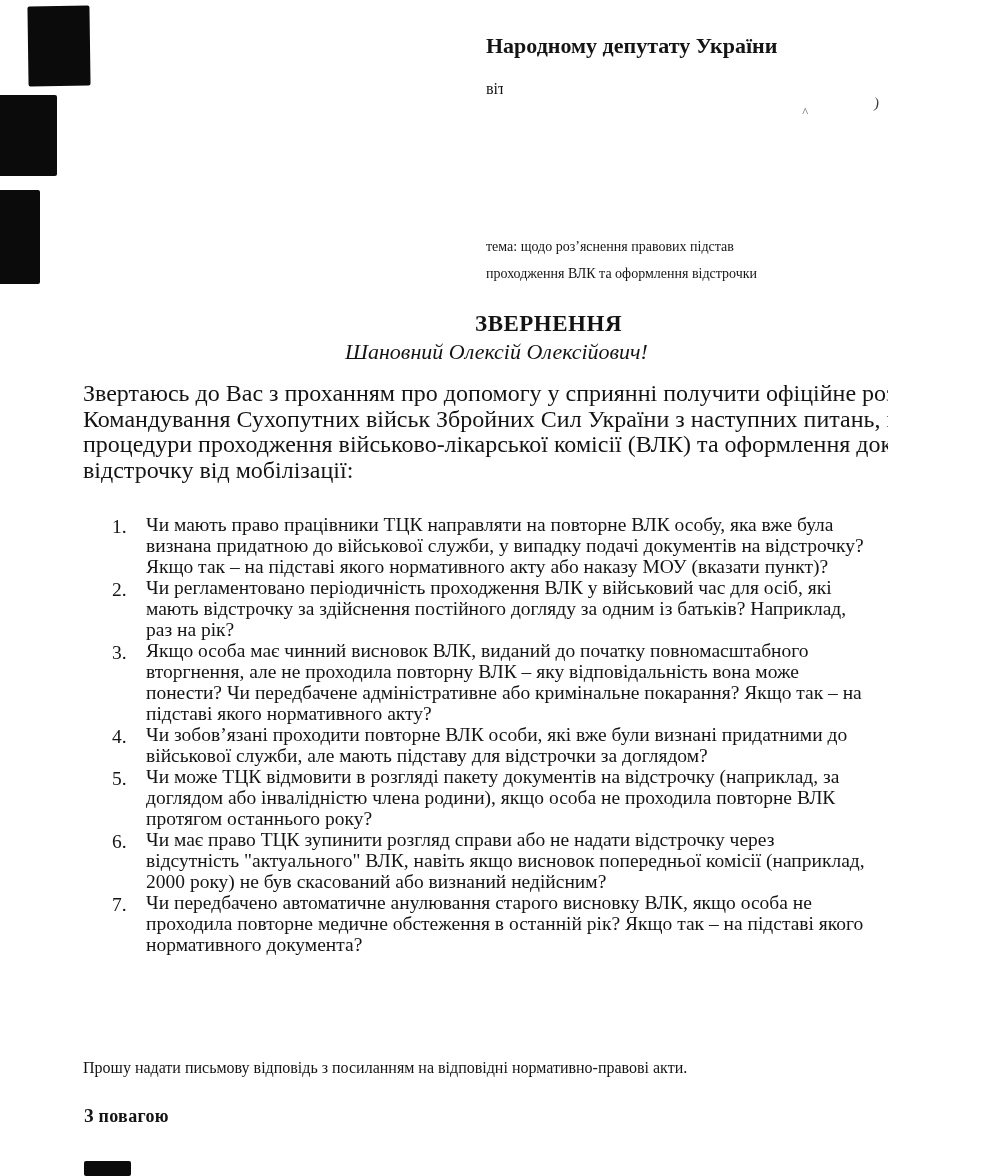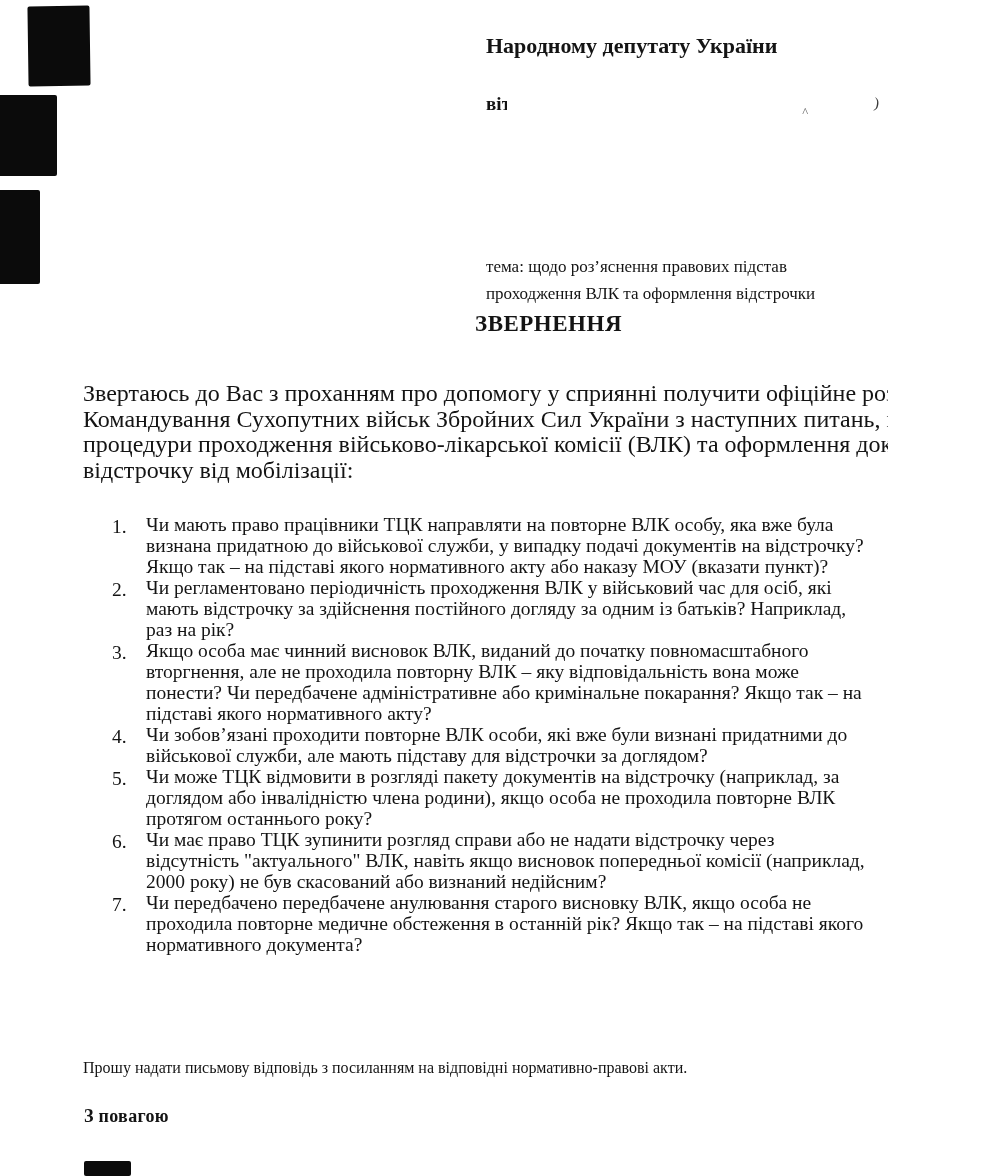--- a/index.html
+++ b/index.html
@@ -14,28 +14,28 @@
   .redaction { position:absolute; background:#0b0b0b; border-radius:2px; }
   .red-a { left:28px; top:6px;    width:62px; height:80px; transform:rotate(-0.8deg); }
   .red-b { left:-4px; top:95px;   width:61px; height:81px; }
   .red-c { left:-4px; top:190px;  width:44px; height:94px; }
   .red-d { left:84px; top:1161px; width:47px; height:15px; }
 
   
   .recipient-l1 { left:486px; top:33px; font-size:22px; font-weight:bold; }
   .recipient-l2 { left:486px; top:62px; height:23px; overflow:hidden;
                   font-size:22px; font-weight:bold; }
-  .recipient-l3 { left:486px; top:93px; font-size:19px; font-weight:bold; }
+  .recipient-l3 { left:486px; top:80px; font-size:16px; font-weight:normal; }
   .cut-letter  { display:inline-block; width:5px; overflow:hidden; vertical-align:top; }
 
   .artifact { position:absolute; color:#666; font-size:14px; white-space:pre; }
   .artifact-caret { left:802px; top:104px; transform:scale(0.9); }
   .artifact-paren { left:874px; top:95px;  color:#3a3a3a; font-size:15px; transform:rotate(8deg); }
 
-  .subject    { left:486px; top:233px; font-size:17px; line-height:27px;margin-top:20px; }
+  .subject    { left:486px; top:233px; font-size:14px; line-height:27px; }
   .doc-title  { left:475px; top:311px; font-size:23px; font-weight:bold; letter-spacing:0.5px;text-align:right; }
   .salutation { left:345px; top:339px; font-size:22px; font-style:italic; }
 
   .intro   { left:83px; top:381px; font-size:24px; line-height:25.6px; }
 
   .questions { position:absolute; left:112px; top:514px; }
   .q-row  { display:flex; }
   .q-num  { width:34px; flex:0 0 34px; font-size:19.5px; line-height:25.3px; }
   .q-text { font-size:19.5px; line-height:21px; white-space:pre; }
 
@@ -54,20 +54,21 @@
 
   <div class="abs recipient-l1">Народному депутату України</div>
   <div class="abs recipient-l3"><span>ві</span><span class="cut-letter">т</span></div>
   <span class="artifact artifact-caret">^</span>
   <span class="artifact artifact-paren">)</span>
 
   <div class="abs subject">тема: щодо роз’яснення правових підстав
 проходження ВЛК та оформлення відстрочки</div>
 
   <div class="abs doc-title">ЗВЕРНЕННЯ</div>
+  <div class="abs salutation">Шановний Олексій Олексійович!</div>
 
   <div class="abs intro">Звертаюсь до Вас з проханням про допомогу у сприянні получити офіційне роз’яснення від
 Командування Сухопутних військ Збройних Сил України з наступних питань, що стосуються
 процедури проходження військово-лікарської комісії (ВЛК) та оформлення документів на
 відстрочку від мобілізації:</div>
 
   <div class="questions" id="questions">
       <div class="q-row">
         <span class="q-num">1.</span>
         <div class="q-text">Чи мають право працівники ТЦК направляти на повторне ВЛК особу, яка вже була
@@ -99,21 +100,21 @@
 протягом останнього року?</div>
       </div>
       <div class="q-row">
         <span class="q-num">6.</span>
         <div class="q-text">Чи має право ТЦК зупинити розгляд справи або не надати відстрочку через
 відсутність "актуального" ВЛК, навіть якщо висновок попередньої комісії (наприклад,
 2000 року) не був скасований або визнаний недійсним?</div>
       </div>
       <div class="q-row">
         <span class="q-num">7.</span>
-        <div class="q-text">Чи передбачено передбачене анулювання старого висновку ВЛК, якщо особа не
+        <div class="q-text">Чи передбачено автоматичне анулювання старого висновку ВЛК, якщо особа не
 проходила повторне медичне обстеження в останній рік? Якщо так – на підставі якого
 нормативного документа?</div>
       </div>
     </div>
 
   <div class="abs closing">Прошу надати письмову відповідь з посиланням на відповідні нормативно-правові акти.</div>
   <div class="abs signoff">З повагою</div>
 
 </div>
 

